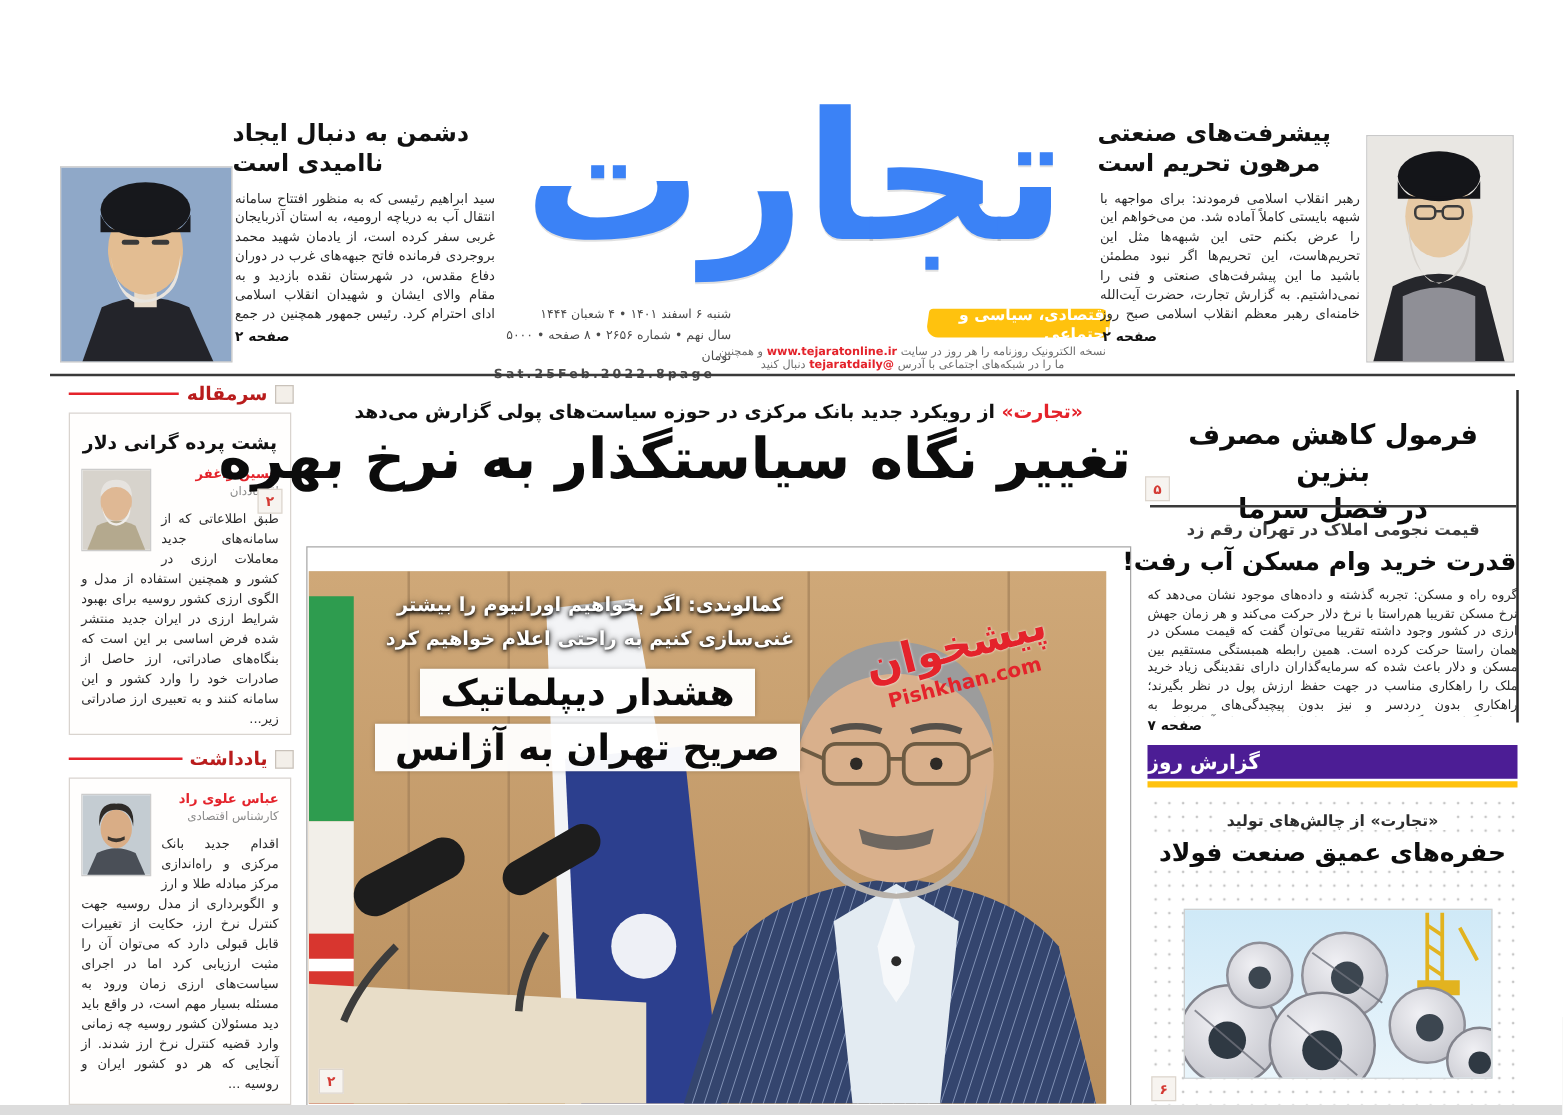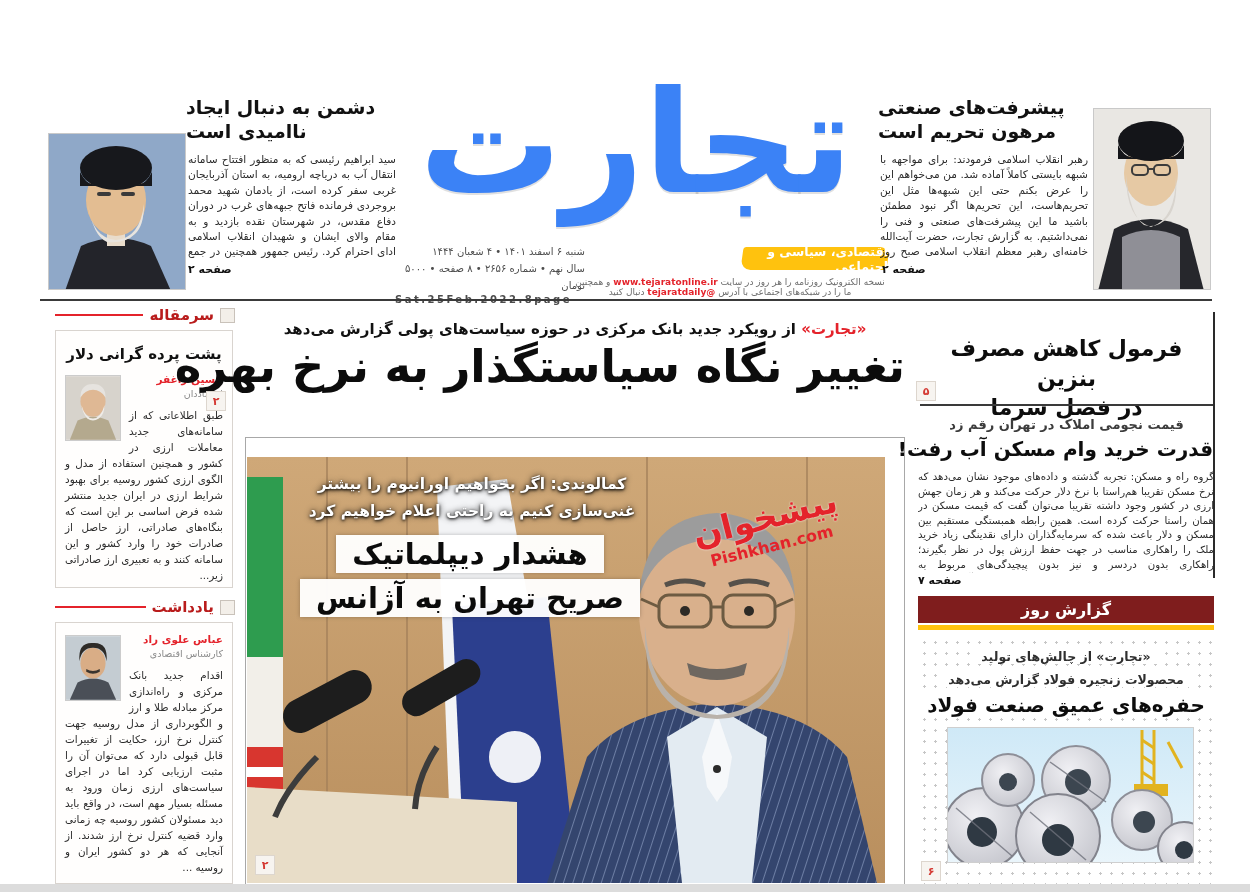--- a/index.html
+++ b/index.html
@@ -78,21 +78,21 @@
   }
   #watermark { position:absolute; left:430px; top:40px; width:180px; transform:rotate(-14deg); text-align:center; }
   #watermark .fa { color:#e4232b; font-weight:bold; font-size:34px; text-shadow:0 0 2px #fff; }
   #watermark .en { color:#e4232b; font-size:16px; font-weight:bold; direction:ltr; }
 
   
   .rc-kicker { font-size:13.5px; font-weight:bold; color:#2e2e2e; text-align:center; }
   .rc-headline1 { font-size:22px; font-weight:bold; color:#0d0d0d; line-height:1.35; text-align:center; white-space:pre-line; letter-spacing:-0.5px; }
   .rc-headline2 { font-size:20px; font-weight:bold; color:#0d0d0d; text-align:center; white-space:nowrap; letter-spacing:-0.5px; }
   .rc-body { font-size:10.2px; line-height:14.6px; color:#2b2b2b; overflow:hidden; }
-  #report-banner { background:#7f1d1d; display:flex; align-items:center; justify-content:center; }
+  #report-banner { background:#4c1d95; display:flex; align-items:center; justify-content:flex-end; }
   #report-banner span { color:#fff; font-weight:bold; font-size:16px; }
   #yellow-bar { background:#ffc20e; }
   #dotted-zone {
     background-image:radial-gradient(#c6c6c6 1px, transparent 1.3px);
     background-size:11px 11px; background-position:3px 3px;
   }
   .pill { background:#fff; padding:0 10px; display:inline-block; }
   #steel-photo { border:1px solid #cfcfcf; background:#d8edf8; overflow:hidden; }
 
   #bottom-strip { background:#dcdcdc; }
@@ -305,23 +305,20 @@
 
   <div class="abs" id="report-banner" style="left:918px; top:596px; width:296px; height:27px;">
     <span>گزارش روز</span>
   </div>
   <div class="abs" id="yellow-bar" style="left:918px; top:625px; width:296px; height:5px;"></div>
 
   <div class="abs" id="dotted-zone" style="left:916px; top:634px; width:300px; height:252px;">
     <div class="c" style="margin-top:12px;">
       <span class="pill rc-kicker" style="font-size:12.5px;">«تجارت» از چالش‌های تولید</span>
     </div>
-    <div class="c" style="margin-top:4px;">
-      <span class="pill rc-kicker" style="font-size:12.5px;">محصولات زنجیره فولاد گزارش می‌دهد</span>
-    </div>
     <div class="c" style="margin-top:5px;">
       <span class="pill" style="font-size:20px; font-weight:bold; color:#0d0d0d; letter-spacing:-0.5px;">حفره‌های عمیق صنعت فولاد</span>
     </div>
     <div id="steel-photo" style="position:absolute; left:31px; top:93px; width:247px; height:136px;">
       <svg width="247" height="136" viewBox="0 0 247 136">
         <defs>
           <linearGradient id="sky" x1="0" y1="0" x2="0" y2="1">
             <stop offset="0" stop-color="#cfe9f7"></stop>
               <stop offset="1" stop-color="#eaf5fb"></stop>
           </linearGradient>

